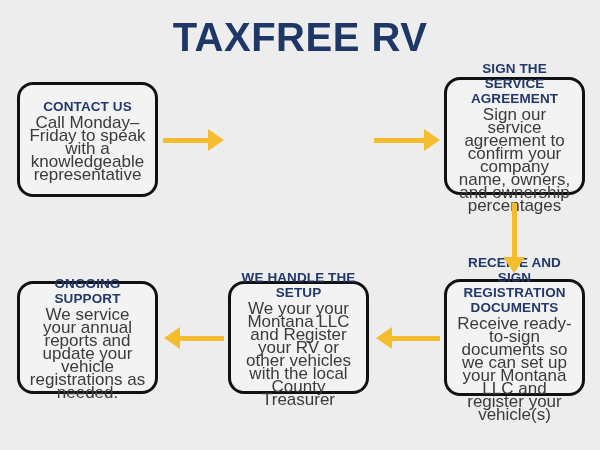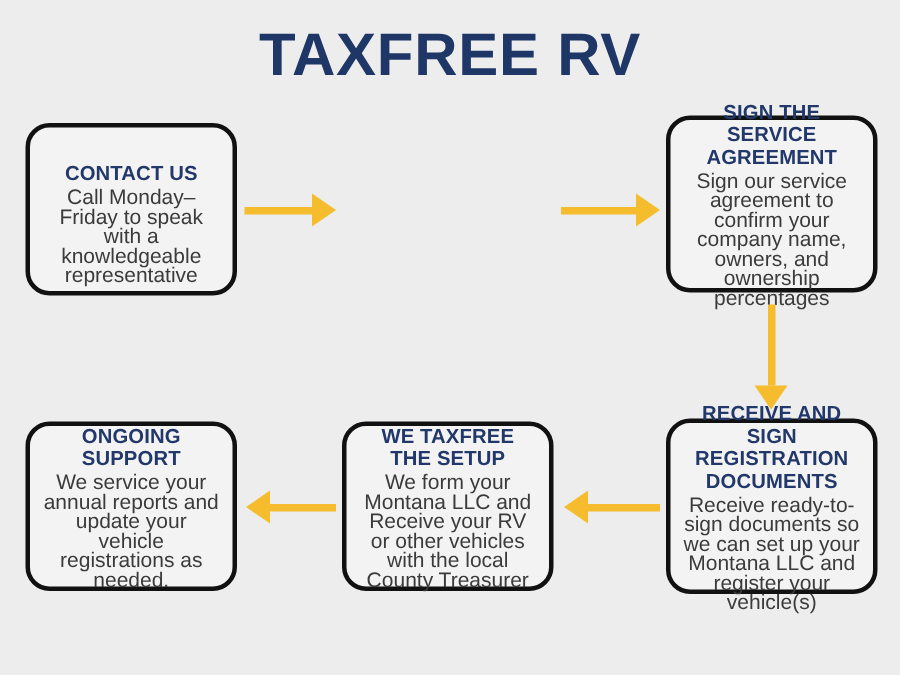--- a/index.html
+++ b/index.html
@@ -53,26 +53,26 @@
   .step-heading {
     color: #22386b;
     font-weight: bold;
     font-size: 13.5px;
     line-height: 15px;
     letter-spacing: 0.1px;
     margin-bottom: 2px;
   }
   .step-body {
     color: #3b3b3b;
-    font-size: 14px;
+    font-size: 17px;
     line-height: 13px;
   }
 
   
-  #box-1 { left: 17px;  top: 82px;  width: 141px; height: 115px; justify-content: flex-end; }
+  #box-1 { left: 17px;  top: 82px;  width: 141px; height: 115px; }
   #box-2 { left: 228px; top: 82px;  width: 141px; height: 115px; }
   #box-3 { left: 444px; top: 77px;  width: 141px; height: 118px; }
   #box-4 { left: 444px; top: 279px; width: 141px; height: 117px; }
   #box-5 { left: 228px; top: 281px; width: 141px; height: 113px; }
   #box-6 { left: 17px;  top: 281px; width: 141px; height: 113px; text-align: center; }
 
   
   .arrow {
     position: absolute;
   }
@@ -142,22 +142,22 @@
     <div class="step-heading">SIGN THE SERVICE AGREEMENT</div>
     <div class="step-body">Sign our service agreement to confirm your company name, owners, and ownership percentages</div>
   </div>
 
   <div class="step-box" id="box-4">
     <div class="step-heading">RECEIVE AND SIGN REGISTRATION DOCUMENTS</div>
     <div class="step-body">Receive ready-to-sign documents so we can set up your Montana LLC and register your vehicle(s)</div>
   </div>
 
   <div class="step-box" id="box-5">
-    <div class="step-heading">WE TAXFREE THE SETUP</div>
-    <div class="step-body">We form your Montana LLC and Receive your RV or other vehicles with the local County Treasurer</div>
+    <div class="step-heading">WE HANDLE THE SETUP</div>
+    <div class="step-body">We your your Montana LLC and Register your RV or other vehicles with the local County Treasurer</div>
   </div>
 
   <div class="step-box" id="box-6">
     <div class="step-heading">ONGOING SUPPORT</div>
     <div class="step-body">We service your annual reports and update your vehicle registrations as needed.</div>
   </div>
 
   <div class="arrow arrow-h arrow-right" id="arrow-1">
     <div class="shaft"></div>
     <div class="head"></div>

